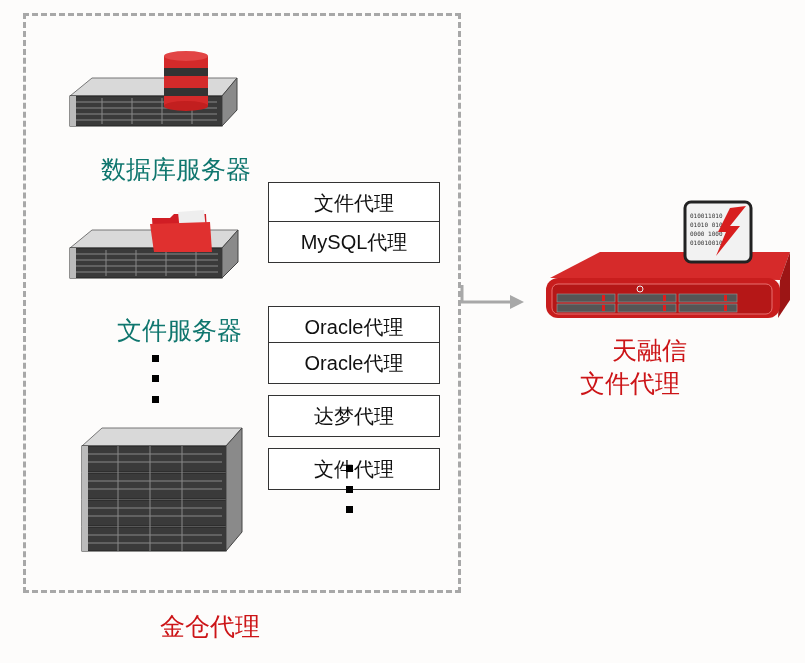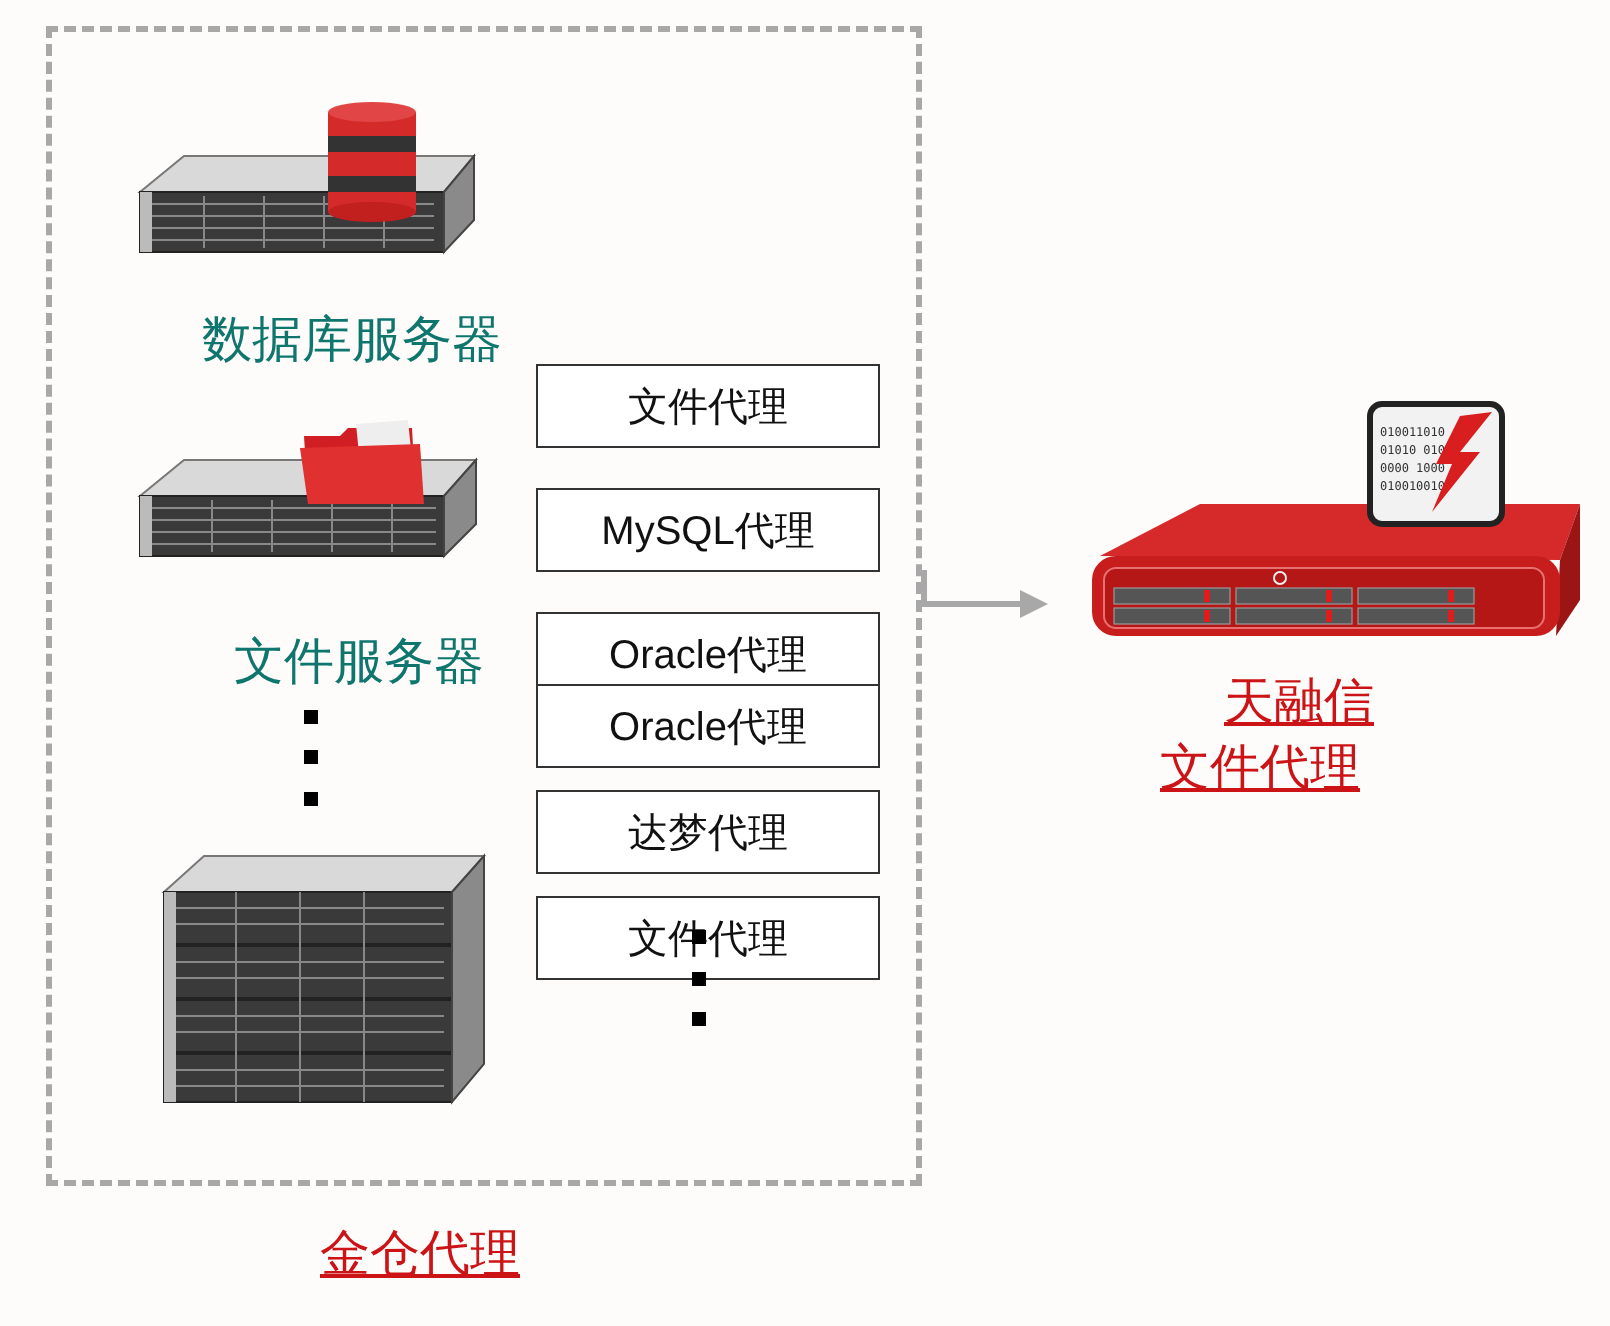--- a/index.html
+++ b/index.html
@@ -1,21 +1,21 @@
 <!DOCTYPE html>
 <html><head>
 <meta charset="utf-8">
 <style>
   html, body { margin:0; padding:0; }
   body { width:805px; height:663px; background:#fdfcfb; position:relative; overflow:hidden;
          font-family: "DejaVu Sans", "Liberation Sans", sans-serif; }
   .abs { position:absolute; }
   .env-box { left:23px; top:13px; width:438px; height:580px; border:3px dashed #a8a8a8; box-sizing:border-box; }
   .label-black { color:#0f766e; font-size:25px; white-space:nowrap;margin-left:45px; }
-  .label-red { color:#cc1417; font-size:25px; white-space:nowrap; text-align:center;text-decoration:underline; }
+  .label-red { color:#cc1417; font-size:25px; white-space:nowrap; text-align:center; }
   .agent { left:268px; width:172px; height:42px; border:1.5px solid #333; box-sizing:border-box; background:#fff;
            display:flex; align-items:center; justify-content:center; font-size:20px; color:#111; font-family:"Liberation Sans", sans-serif;margin-top:48px; }
   .dot { width:7px; height:7px; background:#000; }
   svg { position:absolute; overflow:visible; }
 </style>
 </head>
 <body>
 
 <div class="abs env-box"></div>
 
@@ -90,21 +90,21 @@
         <line x1="10" y1="121" x2="144" y2="121"></line>
       <line x1="40" y1="24" x2="40" y2="129"></line>
         <line x1="72" y1="24" x2="72" y2="129"></line>
       <line x1="104" y1="24" x2="104" y2="129"></line>
     </g>
     <rect x="4" y="24" width="6" height="105" fill="#bbb"></rect>
   </g>
 </svg>
 
 <div class="abs agent" style="top:134px">文件代理</div>
-<div class="abs agent" style="top:196px">MySQL代理</div>
+<div class="abs agent" style="top:173px">MySQL代理</div>
 <div class="abs agent" style="top:258px">Oracle代理</div>
 <div class="abs agent" style="top:294px">Oracle代理</div>
 <div class="abs agent" style="top:347px">达梦代理</div>
 <div class="abs agent" style="top:400px">文件代理</div>
 
 <div class="abs dot" style="left:346px;top:465px"></div>
 <div class="abs dot" style="left:346px;top:486px"></div>
 <div class="abs dot" style="left:346px;top:506px"></div>
 
 <div class="abs label-red" style="left:160px;top:610px">金仓代理</div>

